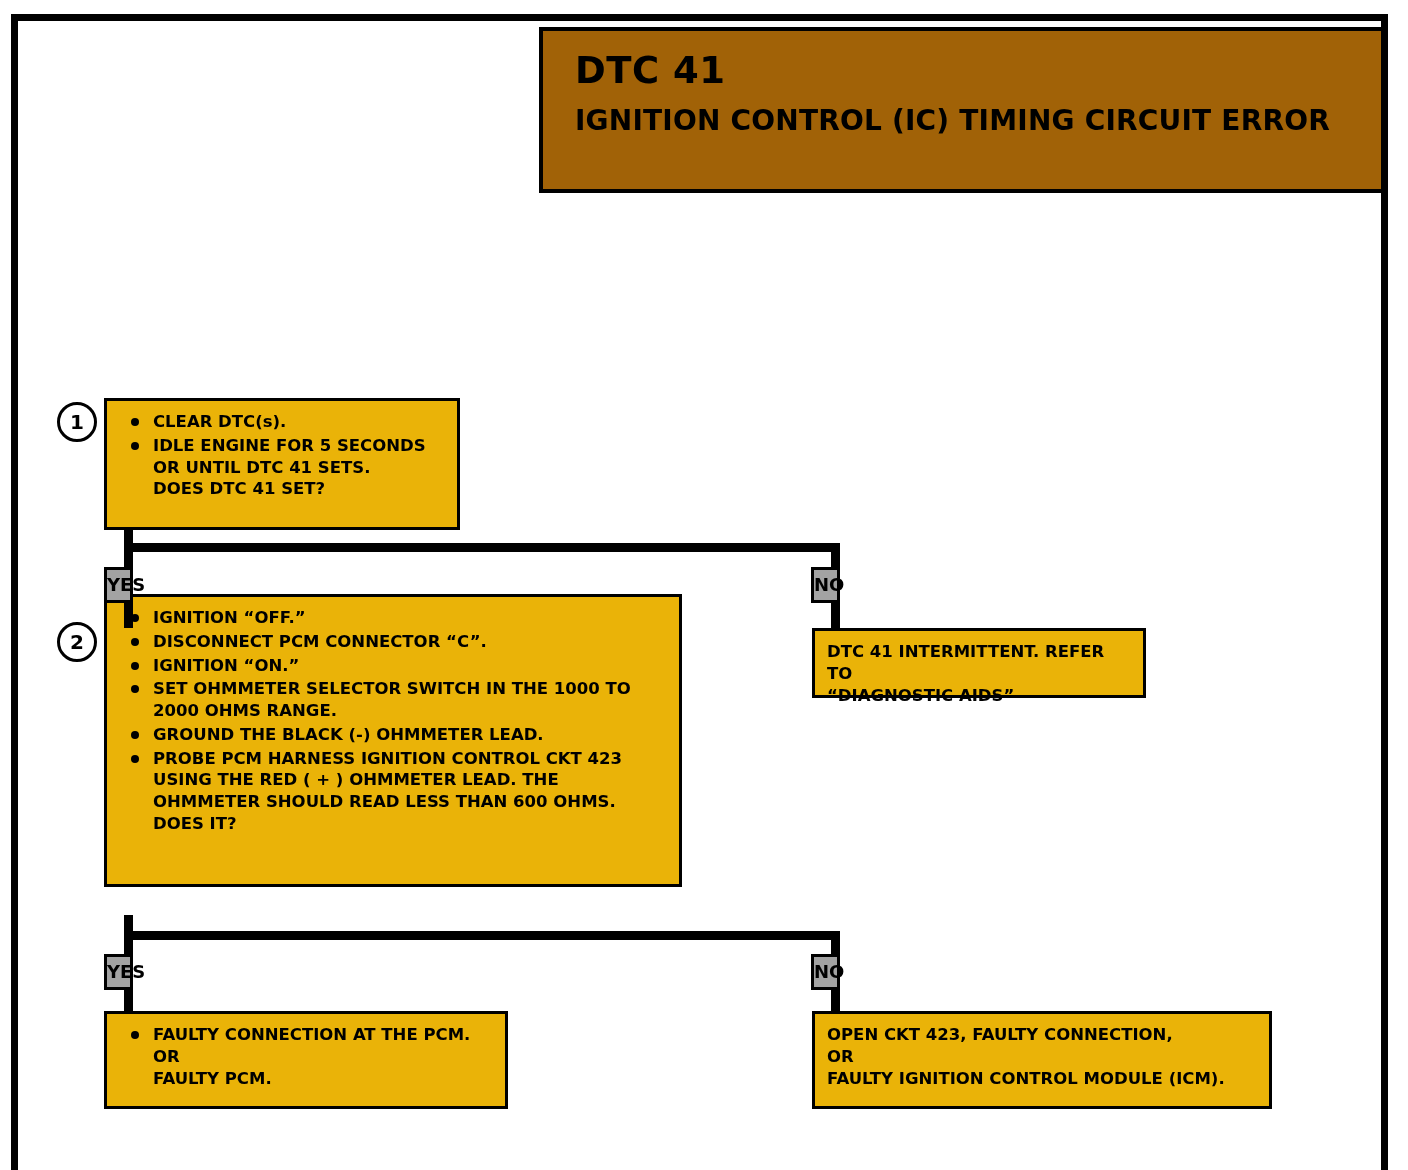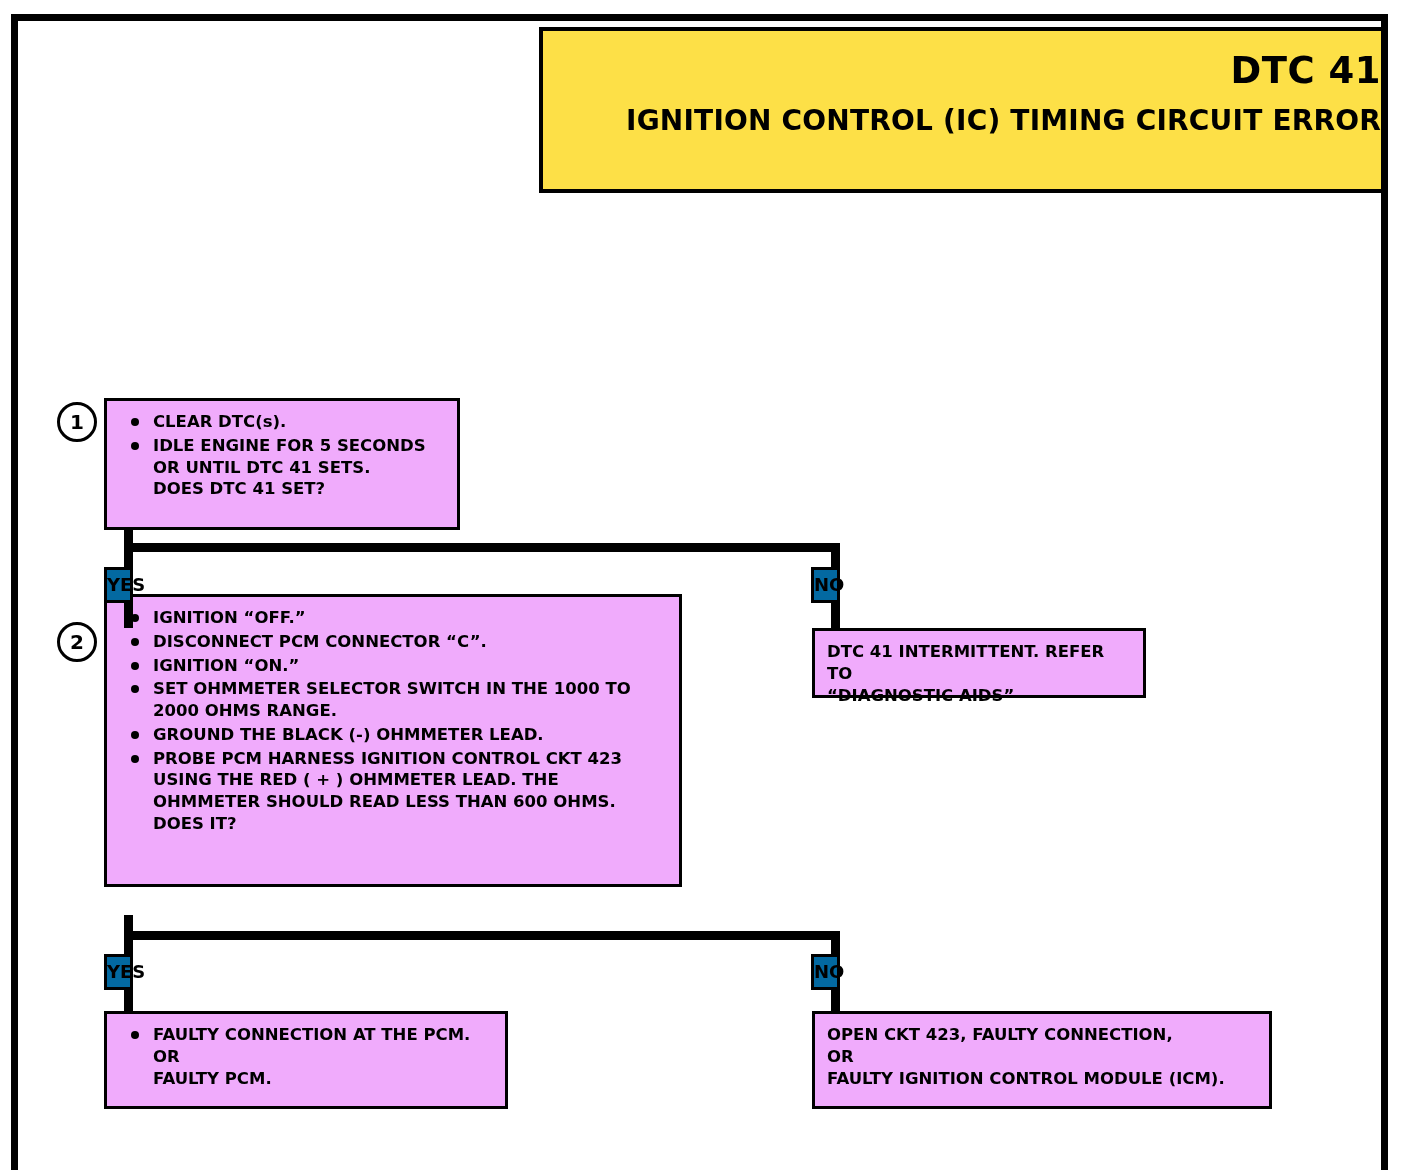--- a/index.html
+++ b/index.html
@@ -31,43 +31,44 @@
 
   
   .title-box {
     position: absolute;
     left: 539px;
     top: 27px;
     width: 846px;
     height: 166px;
     border: 4px solid #000;
     box-sizing: border-box;
-    background: #fde047;
-    text-align: right;
+    background: #a16207;
+    text-align: left;
+    padding-left: 32px;
   }
   .title-main {
     font-size: 37px;
     font-weight: 700;
     letter-spacing: 0.5px;
     margin-top: 18px;
   }
   .title-sub {
     font-size: 28px;
     font-weight: 700;
     letter-spacing: 0.2px;
     margin-top: 12px;
     white-space: nowrap;
   }
 
   
   .box {
     position: absolute;
     border: 3px solid #000;
     box-sizing: border-box;
-    background: #f0abfc;
+    background: #eab308;
   }
   .box-inner {
     padding: 10px 12px 8px 12px;
     font-size: 16.5px;
     font-weight: 700;
     line-height: 1.32;
   }
 
   
   ul.bullets {
@@ -109,21 +110,21 @@
     line-height: 34px;
     text-align: center;
   }
 
   
   .branch-label {
     position: absolute;
     width: 29px;
     height: 36px;
     border: 3px solid #000;
-    background: #0369a1;
+    background: #a3a3a3;
     box-sizing: border-box;
     font-size: 18px;
     font-weight: 700;
     line-height: 30px;
     text-align: center;
     z-index: 3;
   }
 
   
   .conn {

